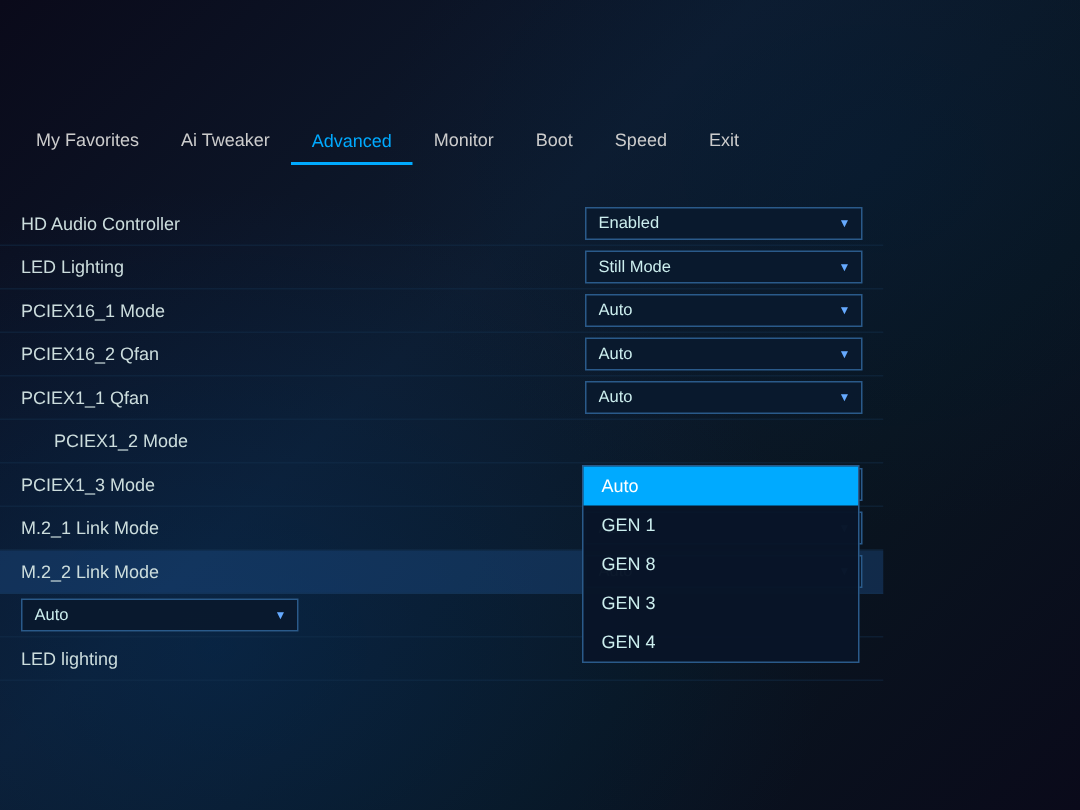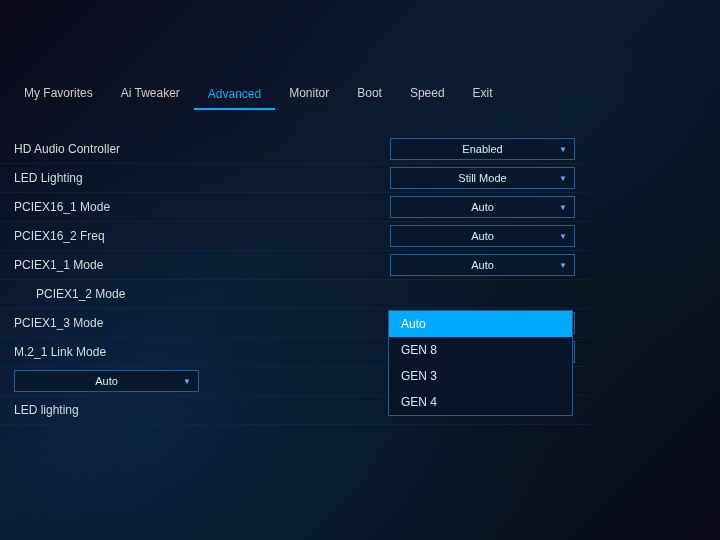--- a/index.html
+++ b/index.html
@@ -198,21 +198,20 @@
     .dropdown-select {
       width: 100%;
       background: rgba(10,25,45,0.95);
       border: 1px solid #2a5a8a;
       color: #cee;
       font-size: 11px;
       padding: 4px 8px 4px 8px;
       cursor: pointer;
       appearance: none;
       outline: none;
-      text-align: center;
     }
 
     
     .dropdown-popup {
       position: absolute;
       left: 388px;
       top: 175px;
       width: 185px;
       background: rgba(8,20,40,0.98);
       border: 1px solid #2a5a8a;
@@ -434,44 +433,45 @@
         <div class="setting-row">
           <span class="setting-label">PCIEX16_1 Mode</span>
           <div class="dropdown-wrapper">
             <select class="dropdown-select">
               <option>Auto</option>
             </select>
           </div>
         </div>
 
         <div class="setting-row">
-          <span class="setting-label">PCIEX16_2 Freq</span>
+          <span class="setting-label">PCIEX16_2 Qfan</span>
           <div class="dropdown-wrapper">
             <select class="dropdown-select">
               <option>Auto</option>
             </select>
           </div>
         </div>
 
         <div class="setting-row">
-          <span class="setting-label">PCIEX1_1 Mode</span>
+          <span class="setting-label">PCIEX1_1 Qfan</span>
           <div class="dropdown-wrapper">
             <select class="dropdown-select">
               <option>Auto</option>
             </select>
           </div>
         </div>
 
         <div class="setting-row" style="position:relative;padding-left:36px;">
           <span class="setting-label">PCIEX1_2 Mode</span>
 
         </div>
 
         <div class="dropdown-popup">
           <div class="popup-item highlighted">Auto</div>
+          <div class="popup-item">GEN 1</div>
           <div class="popup-item">GEN 8</div>
           <div class="popup-item">GEN 3</div>
           <div class="popup-item">GEN 4</div>
         </div>
 
         <div class="setting-row">
           <span class="setting-label">PCIEX1_3 Mode</span>
           <div class="dropdown-wrapper">
             <select class="dropdown-select">
               <option>Auto</option>
@@ -481,20 +481,28 @@
 
         <div class="setting-row">
           <span class="setting-label">M.2_1 Link Mode</span>
           <div class="dropdown-wrapper">
             <select class="dropdown-select">
               <option>Auto</option>
             </select>
           </div>
         </div>
 
+        <div class="setting-row selected">
+          <span class="setting-label">M.2_2 Link Mode</span>
+          <div class="dropdown-wrapper">
+            <select class="dropdown-select">
+              <option>Auto</option>
+            </select>
+          </div>
+        </div>
 
         <div class="setting-row">
           <div class="dropdown-wrapper">
             <select class="dropdown-select">
               <option>Auto</option>
             </select>
           </div>
         </div>
 
         <div class="setting-row">

